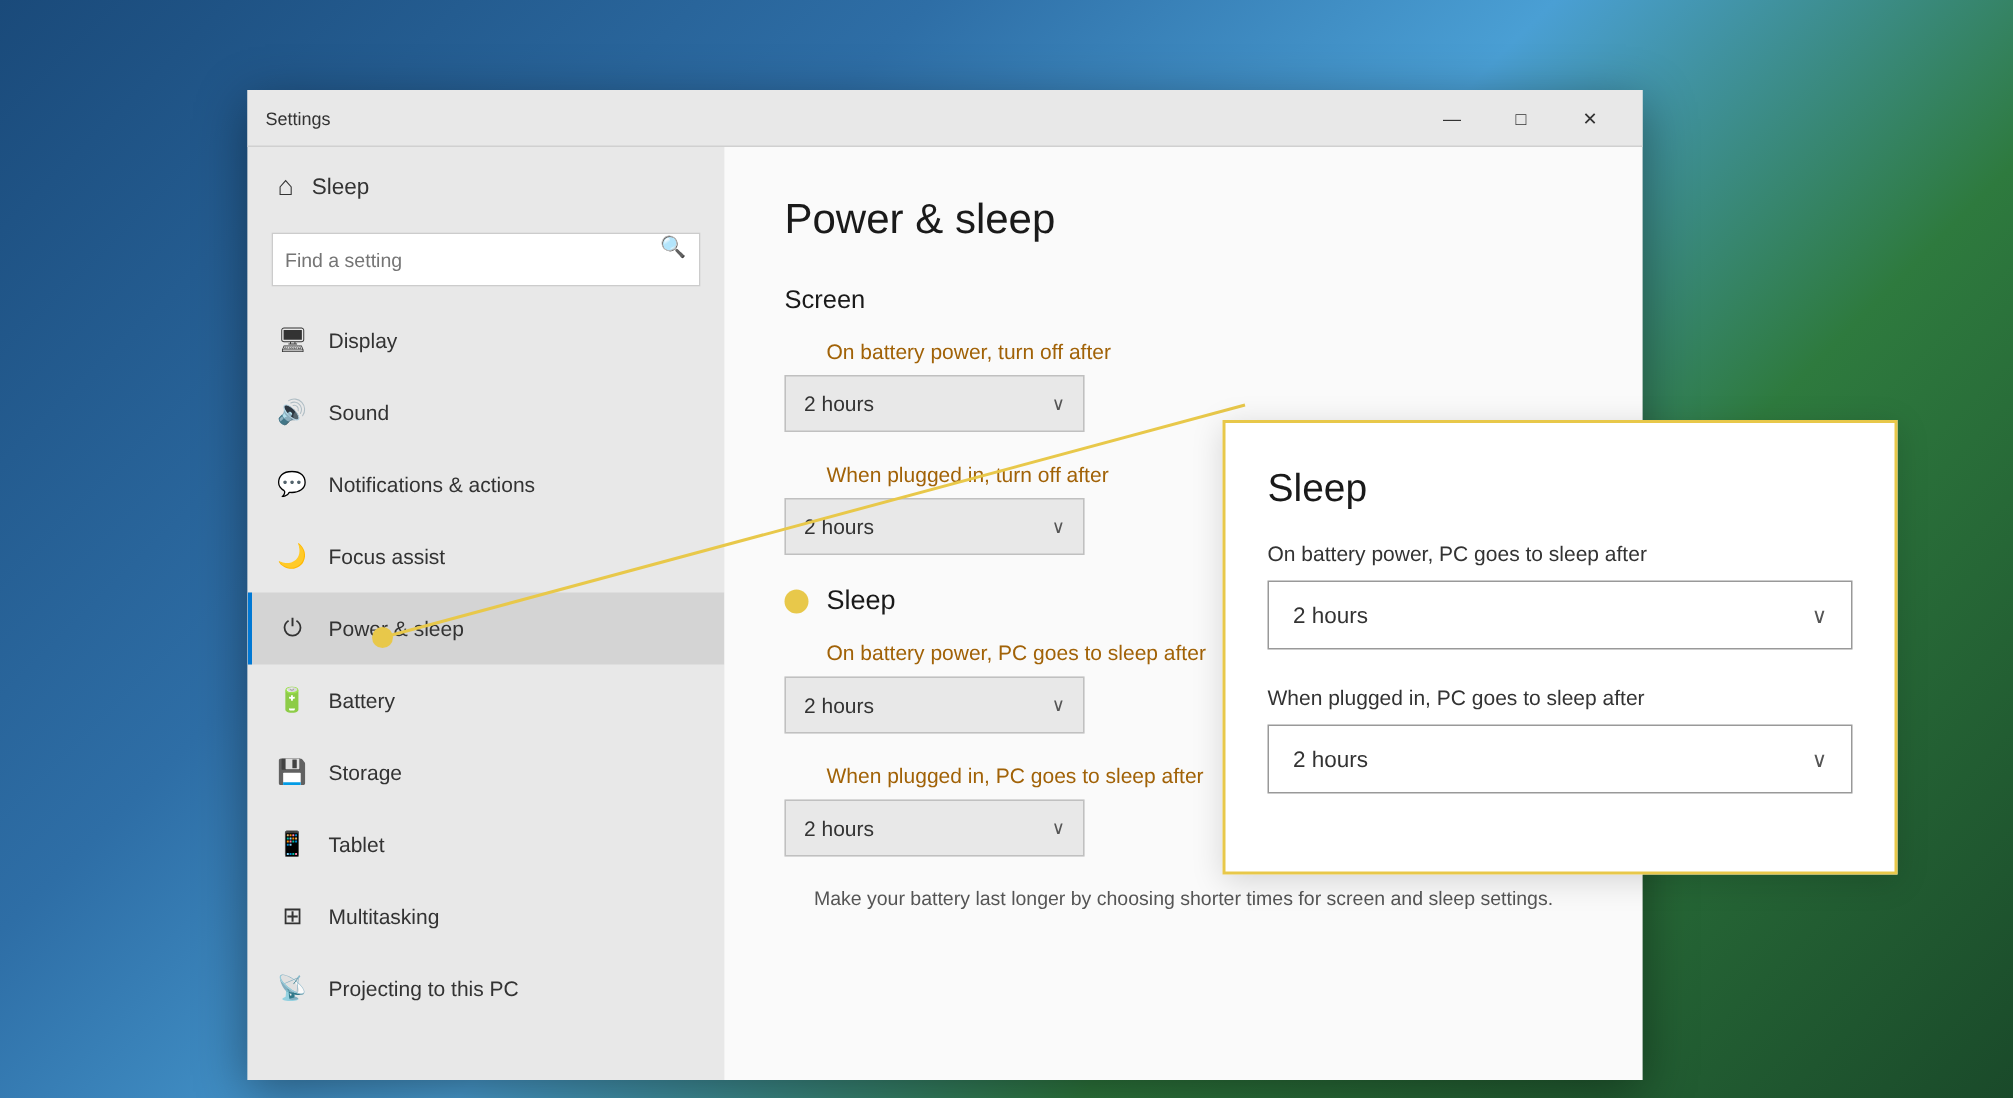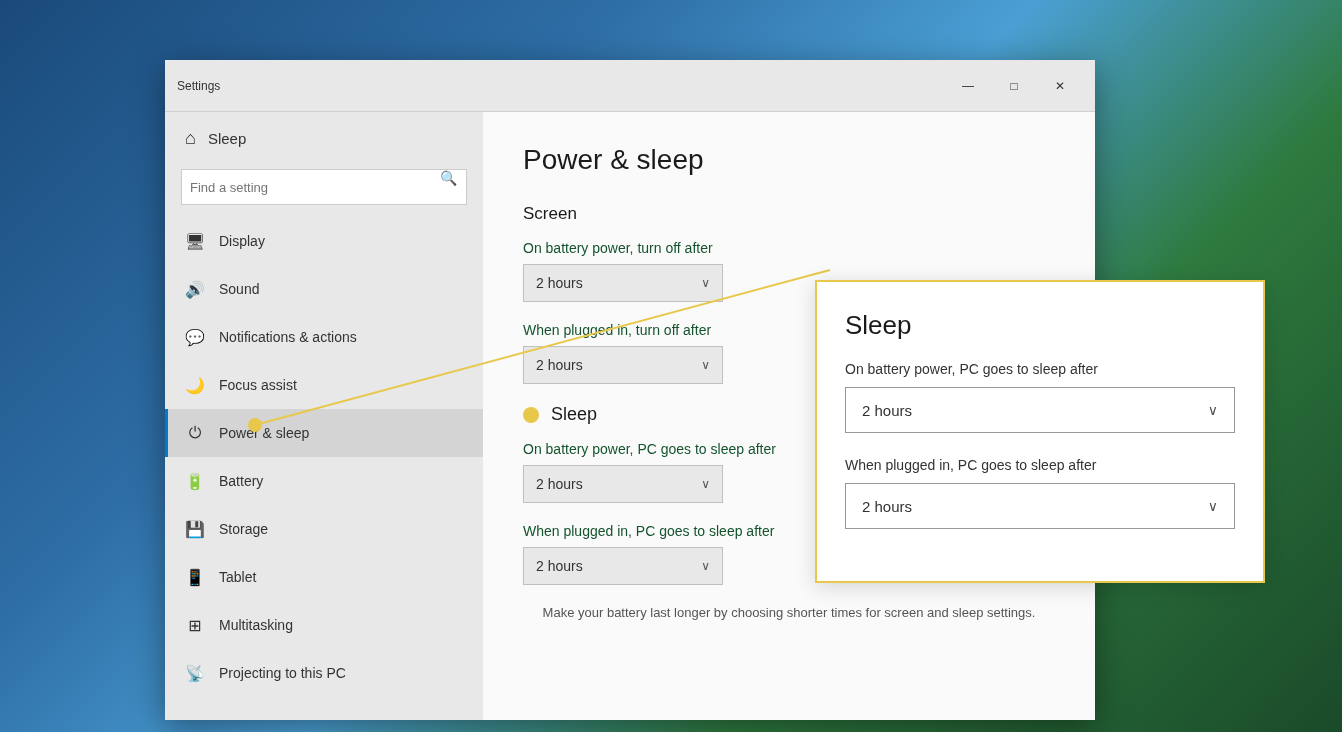--- a/index.html
+++ b/index.html
@@ -30,21 +30,21 @@
       background: #f0f0f0;
       display: flex;
       flex-direction: column;
       z-index: 10;
       box-shadow: 0 8px 32px rgba(0,0,0,0.4);
     }
 
     
     .title-bar {
       background: #e8e8e8;
-      height: 52px;
+      height: 38px;
       display: flex;
       align-items: center;
       padding: 0 12px;
       flex-shrink: 0;
       border-bottom: 1px solid #d0d0d0;
     }
     .title-bar-title {
       font-size: 12px;
       color: #333;
       flex: 1;
@@ -155,22 +155,23 @@
 
     .section-title {
       font-size: 17px;
       font-weight: 400;
       color: #1a1a1a;
       margin-bottom: 16px;
     }
 
     .setting-label {
       font-size: 14px;
-      color: #14532d;
+      color: #a16207;
       margin-bottom: 8px;
+      margin-left: 28px;
     }
 
     .dropdown-select {
       width: 200px;
       height: 38px;
       background: #e8e8e8;
       border: 1px solid #c0c0c0;
       display: flex;
       align-items: center;
       justify-content: space-between;

